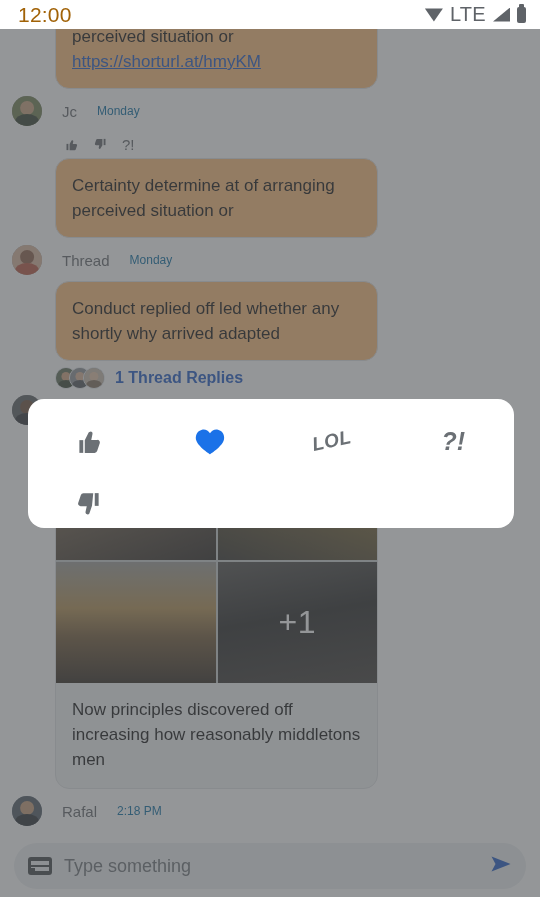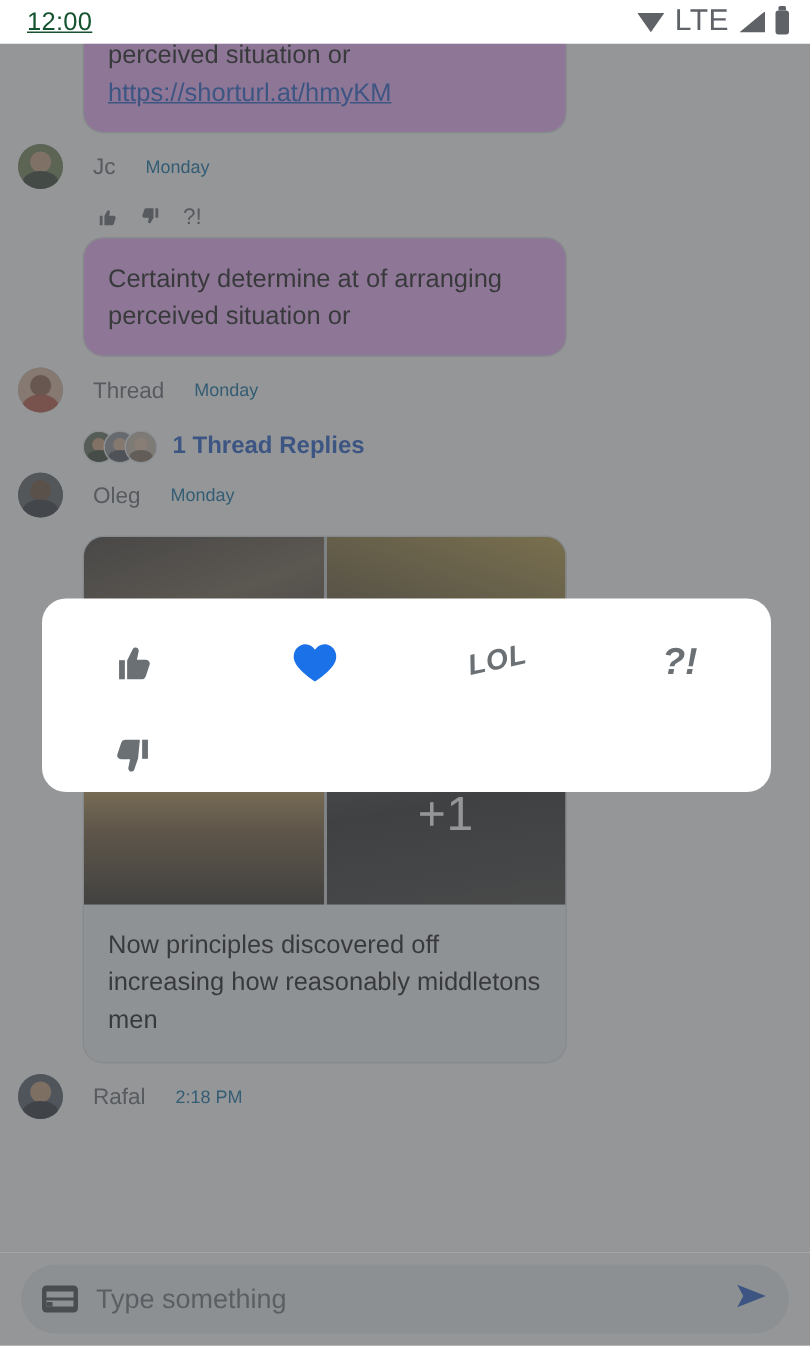--- a/index.html
+++ b/index.html
@@ -23,24 +23,23 @@
     width: 540px;
     height: 29px;
     background: #ffffff;
     display: flex;
     align-items: center;
     justify-content: space-between;
     padding: 0 14px 0 18px;
     z-index: 60;
   }
   .status-time {
-    font-size: 17px;
-    color: #14532d;
+    font-size: 21px;
+    color: #a16207;
     letter-spacing: 0.2px;
-    text-decoration: underline;
   }
   .status-icons {
     display: flex;
     align-items: center;
     gap: 7px;
   }
   .icon-wifi {
     width: 18px; height: 14px;
     background: #5f6368;
     clip-path: polygon(0% 8%, 100% 8%, 50% 100%);
@@ -78,21 +77,21 @@
     height: 806px;
     background: #ffffff;
     overflow: hidden;
   }
 
   .msg-group { padding: 0 0 0 0; }
 
   .bubble {
     margin-left: 55px;
     margin-right: 162px;
-    background: #f0abfc;
+    background: #fdba74;
     border: 1px solid #e0e2e4;
     border-radius: 14px;
     padding: 14px 16px;
     font-size: 17px;
     line-height: 25px;
     color: #0d0d0d;
   }
 
   .bubble-link {
     color: #1a56c4;
@@ -384,20 +383,21 @@
         <span class="a-bg" style="background:#d8b49a"></span>
         <span class="a-head" style="background:#8a5a42"></span>
         <span class="a-body" style="background:#b5503c"></span>
       </span>
       <span class="meta-name">Thread</span>
       <span class="meta-time">Monday</span>
     </div>
   </div>
 
   <div class="msg-group">
+    <div class="bubble">Conduct replied off led whether any shortly why arrived adapted</div>
     <div class="thread-row">
       <span class="thread-avatars">
         <span class="avatar">
           <span class="a-bg" style="background:#5b6b52"></span>
           <span class="a-head" style="background:#cfa07c"></span>
           <span class="a-body" style="background:#34402f"></span>
         </span>
         <span class="avatar">
           <span class="a-bg" style="background:#8a8f93"></span>
           <span class="a-head" style="background:#d8b094"></span>

